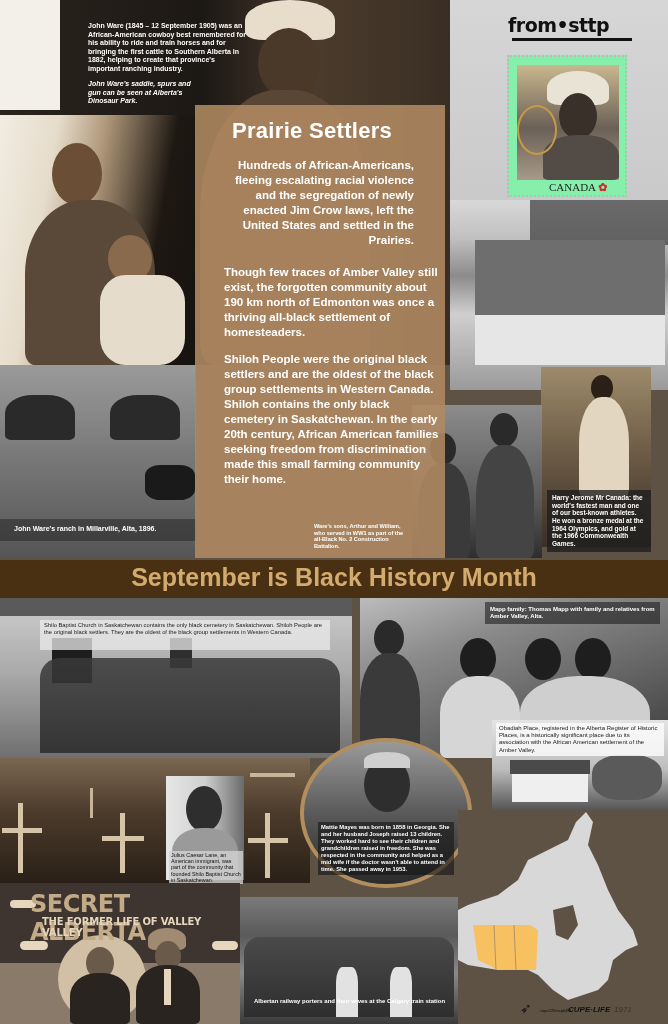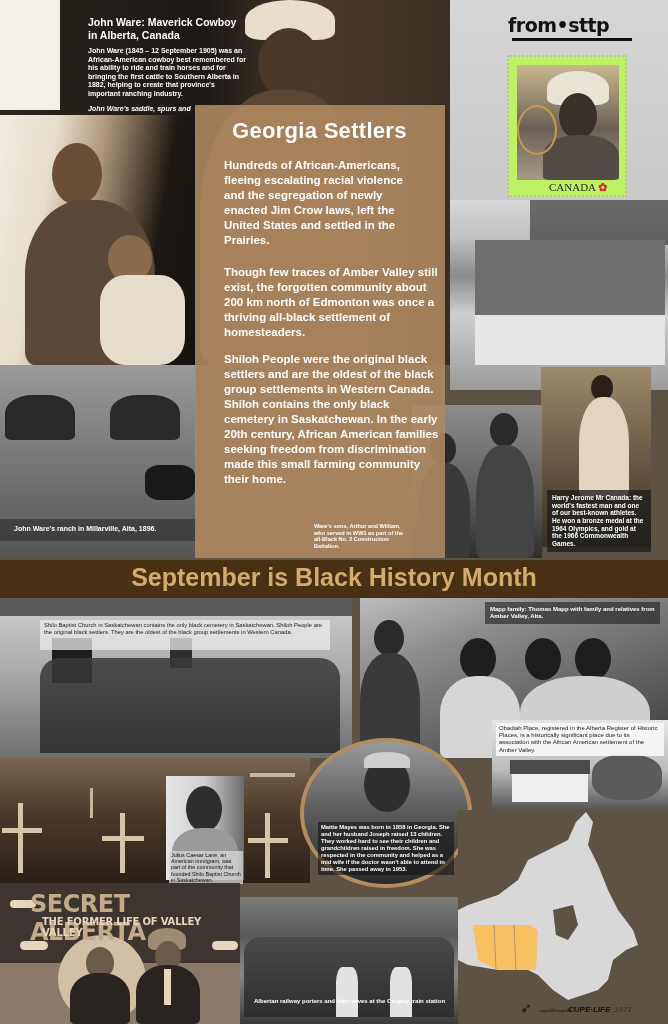--- a/index.html
+++ b/index.html
@@ -21,40 +21,36 @@
 <div class="abs photo-sepia" style="left:0;top:0;width:450px;height:365px;background:linear-gradient(90deg,#2b241e 0%,#1c1814 45%,#4a3b2c 70%,#3a2e24 100%);">
 
   <div class="hat" style="left:245px;top:0;width:90px;height:40px;background:#e8dccb;"></div>
   <div class="head" style="left:258px;top:28px;width:62px;height:70px;background:#4a3828;"></div>
   <div class="figure" style="left:200px;top:90px;width:170px;height:275px;background:#5a4634;"></div>
 </div>
 
 <div class="abs" style="left:0;top:0;width:60px;height:110px;background:#f3f0ea;"></div>
 
 <div class="abs" style="left:88px;top:16px;width:160px;">
-  <div class="caption" style="font-size:10.5px;">
-    <div>John Ware: Maverick Cowboy</div>
-    <div>in Alberta, Canada</div>
-  </div>
   <div class="caption" style="font-size:7px;margin-top:6px;line-height:1.22;">John Ware (1845 – 12 September 1905) was an African-American cowboy best remembered for his ability to ride and train horses and for bringing the first cattle to Southern Alberta in 1882, helping to create that province's important ranching industry.</div>
   <div class="caption" style="font-size:7px;margin-top:7px;font-style:italic;width:110px;">John Ware's saddle, spurs and gun can be seen at Alberta's Dinosaur Park.</div>
 </div>
 
 <div class="abs" style="left:0;top:115px;width:195px;height:250px;background:linear-gradient(100deg,#f1ece2 0%,#e6dccb 25%,#b0987a 45%,#1e1812 75%,#161210 100%);">
   <div class="head" style="left:52px;top:28px;width:50px;height:62px;background:#6a4e36;"></div>
   <div class="figure" style="left:25px;top:85px;width:130px;height:165px;background:#5a4838;"></div>
   <div class="head" style="left:108px;top:120px;width:44px;height:48px;background:#8a6a4c;"></div>
   <div class="figure" style="left:100px;top:160px;width:85px;height:90px;background:#e6dccb;border-radius:30%;"></div>
 </div>
 
 <div class="abs" style="left:450px;top:0;width:218px;height:225px;background:linear-gradient(180deg,#d6d6d6 0%,#c8c8c8 100%);"></div>
 <div class="abs" style="left:508px;top:14px;width:150px;font-family:'DejaVu Sans',sans-serif;font-weight:bold;font-size:19px;color:#111;letter-spacing:-0.5px;">from•sttp</div>
 <div class="abs" style="left:512px;top:38px;width:120px;height:3px;background:#111;"></div>
 
-<div class="abs" style="left:507px;top:55px;width:120px;height:142px;background:#bef264;border:2px dotted #bbb;">
+<div class="abs" style="left:507px;top:55px;width:120px;height:142px;background:#86efac;border:2px dotted #bbb;">
   <div class="abs" style="left:8px;top:8px;width:102px;height:115px;background:linear-gradient(180deg,#c9b78e 0%,#6b6056 55%,#a79a88 100%);">
     <div class="hat" style="left:30px;top:6px;width:62px;height:34px;background:#e9e3d6;"></div>
     <div class="head" style="left:42px;top:28px;width:38px;height:46px;background:#3a302a;"></div>
     <div class="figure" style="left:26px;top:70px;width:76px;height:45px;background:#534b45;"></div>
     <div class="abs" style="left:0;top:40px;width:40px;height:50px;border:2px solid #c79a45;border-radius:50%;"></div>
   </div>
   <div class="abs" style="left:40px;top:124px;font-family:'Liberation Serif',serif;font-size:11px;color:#222;">
     <span>CANADA</span>
     <span style="color:#d4262e;font-weight:bold;">✿</span>
   </div>
@@ -81,23 +77,23 @@
 
 <div class="abs photo-bw" style="left:0;top:365px;width:196px;height:193px;background:linear-gradient(180deg,#9a9a9a 0%,#7a7a7a 45%,#555 100%);">
   <div class="abs" style="left:5px;top:30px;width:70px;height:45px;background:#2a2a2a;border-radius:40% 40% 10% 10%;"></div>
   <div class="abs" style="left:110px;top:30px;width:70px;height:45px;background:#2a2a2a;border-radius:40% 40% 10% 10%;"></div>
   <div class="abs" style="left:145px;top:100px;width:50px;height:35px;background:#1a1a1a;border-radius:30%;"></div>
 </div>
 <div class="abs" style="left:0;top:519px;width:196px;height:22px;background:rgba(40,40,40,0.55);"></div>
 <div class="abs caption" style="left:14px;top:525px;width:180px;font-size:7px;">John Ware's ranch in Millarville, Alta, 1896.</div>
 
 <div class="abs" style="left:195px;top:105px;width:250px;height:453px;background:rgba(176,138,98,0.88);"></div>
-<div class="abs" style="left:232px;top:118px;width:210px;color:#fff;font-weight:bold;font-size:22px;letter-spacing:0.3px;">Georgia Settlers</div>
-<div class="abs caption" style="left:224px;top:158px;width:190px;font-size:11.5px;line-height:1.3;">Hundreds of African-Americans, fleeing escalating racial violence and the segregation of newly enacted Jim Crow laws, left the United States and settled in the Prairies.</div>
-<div class="abs caption" style="left:224px;top:265px;width:215px;font-size:11.5px;line-height:1.3;">Though few traces of Amber Valley still exist, the forgotten community about 200 km north of Edmonton was once a thriving all-black settlement of homesteaders.</div>
+<div class="abs" style="left:232px;top:118px;width:210px;color:#fff;font-weight:bold;font-size:22px;letter-spacing:0.3px;">Prairie Settlers</div>
+<div class="abs caption" style="left:224px;top:158px;width:190px;font-size:11.5px;line-height:1.3;text-align:right;">Hundreds of African-Americans, fleeing escalating racial violence and the segregation of newly enacted Jim Crow laws, left the United States and settled in the Prairies.</div>
+<div class="abs caption" style="left:224px;top:265px;width:215px;font-size:11.5px;line-height:1.3;">Though few traces of Amber Valley still exist, the forgotten community about 190 km north of Edmonton was once a thriving all-black settlement of homesteaders.</div>
 <div class="abs caption" style="left:224px;top:352px;width:218px;font-size:11.5px;line-height:1.3;">Shiloh People were the original black settlers and are the oldest of the black group settlements in Western Canada. Shiloh contains the only black cemetery in Saskatchewan. In the early 20th century, African American families seeking freedom from discrimination made this small farming community their home.</div>
 <div class="abs caption" style="left:314px;top:523px;width:96px;font-size:5.6px;">Ware's sons, Arthur and William, who served in WW1 as part of the all-Black No. 2 Construction Battalion.</div>
 
 <div class="abs" style="left:0;top:560px;width:668px;height:38px;background:#4a3012;"></div>
 <div class="abs" style="left:0;top:563px;width:668px;text-align:center;color:#d4ab6e;font-weight:bold;font-size:25px;">September is Black History Month</div>
 
 <div class="abs" style="left:0;top:598px;width:352px;height:160px;background:linear-gradient(180deg,#cfcfcf 0%,#ababab 45%,#6f6f6f 100%);">
   <div class="abs" style="left:0;top:0;width:352px;height:18px;background:#5a5a5a;"></div>
   <div class="abs" style="left:52px;top:40px;width:40px;height:45px;background:#1e1e1e;"></div>
   <div class="abs" style="left:170px;top:40px;width:22px;height:30px;background:#2e2e2e;"></div>

